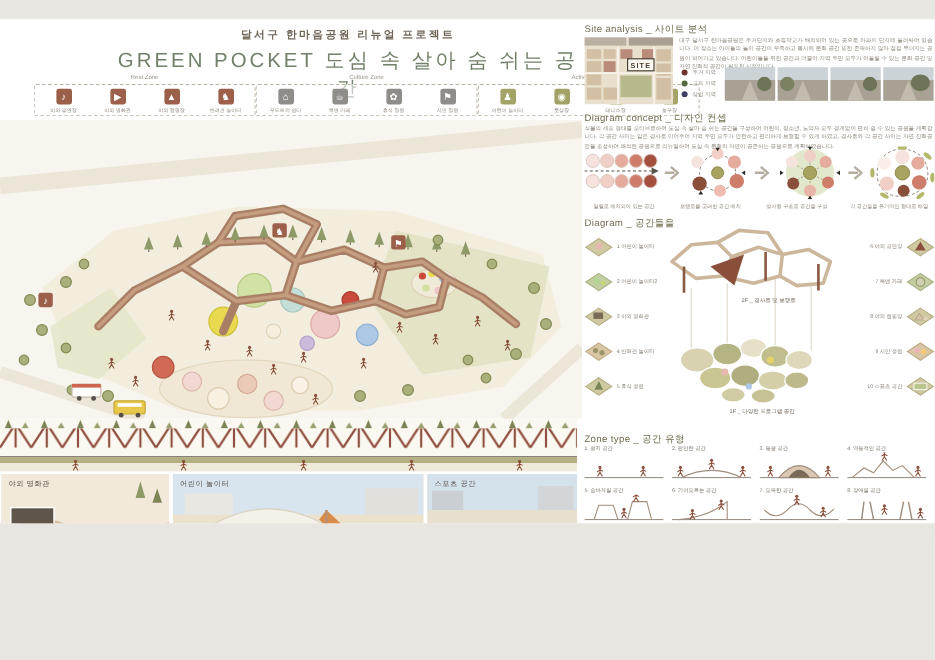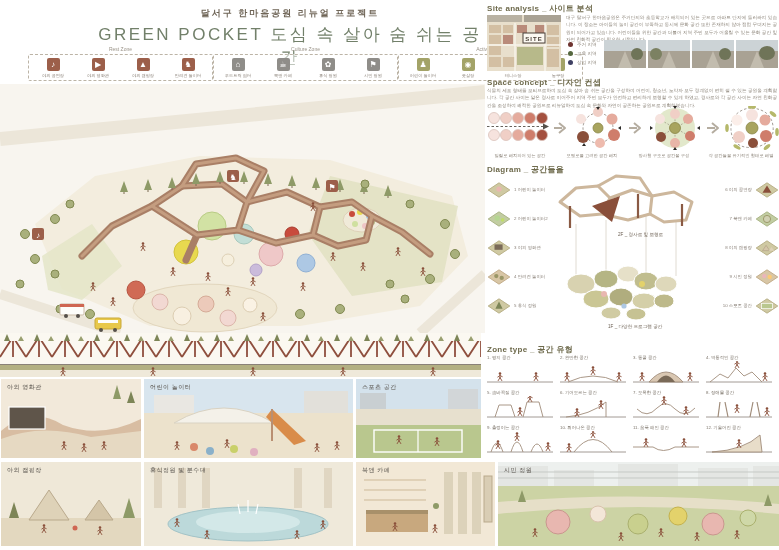--- a/index.html
+++ b/index.html
@@ -1,16 +1,16 @@
 <!DOCTYPE html>
 <html><head>
 <meta charset="utf-8">
 <style>
   html,body{margin:0;padding:0;background:#e8e6e1;font-family:"Liberation Sans","DejaVu Sans",sans-serif;}
-  .board{position:relative;width:779px;height:550px;background:#ffffff;margin:0 auto;overflow:hidden;}
+  .board{position:relative;width:779px;height:420px;background:#ffffff;margin:16px auto;overflow:hidden;}
 
   
   .title-block{position:absolute;left:90px;top:7px;width:400px;text-align:center;}
   .subtitle{font-size:9px;font-weight:bold;color:#6f6557;letter-spacing:2px;}
   .main-title{font-size:17px;color:#72806a;letter-spacing:2.5px;margin-top:3px;}
 
   
   .legend-row{position:absolute;left:28px;top:46px;width:452px;display:flex;justify-content:space-between;}
   .zone-group{text-align:center;}
   .zone-label{font-size:5px;color:#9a9388;margin-bottom:2px;}
@@ -32,21 +32,21 @@
   .render-caption{position:absolute;top:4px;left:6px;font-size:6px;color:#55504a;letter-spacing:.5px;}
   .r1{left:1px;top:379px;width:140px;height:79px;}
   .r2{left:144px;top:379px;width:209px;height:79px;}
   .r3{left:356px;top:379px;width:125px;height:79px;}
   .r4{left:1px;top:462px;width:140px;height:84px;}
   .r5{left:144px;top:462px;width:209px;height:84px;}
   .r6{left:356px;top:462px;width:139px;height:84px;}
   .rbig{left:498px;top:462px;width:281px;height:84px;}
 
   
-  .sec-header{position:absolute;font-size:8px;font-weight:bold;color:#6e6a4c;letter-spacing:.3px;text-align:right;}
+  .sec-header{position:absolute;font-size:8px;font-weight:normal;color:#6e6a4c;letter-spacing:.3px;text-align:right;}
   .para{position:absolute;font-size:4.6px;line-height:1.6;color:#8d857a;text-align:justify;}
   .map-svg{position:absolute;left:487px;top:15px;}
   .site-legend{position:absolute;left:568px;top:42px;}
   .sl-row{display:flex;align-items:center;gap:4px;margin-bottom:4px;}
   .sl-dot{width:5px;height:5px;border-radius:50%;}
   .sl-label{font-size:4.6px;color:#8d857a;white-space:nowrap;}
   .photos{position:absolute;left:604px;top:40px;display:flex;gap:2px;}
   .photo{width:42px;height:28px;position:relative;overflow:hidden;background:linear-gradient(#ccd3d6 0 38%,#a9a294 38% 100%);}
   .photo::before{content:"";position:absolute;left:14px;bottom:0;border-left:7px solid transparent;border-right:7px solid transparent;border-bottom:17px solid #c2bcae;}
   .photo::after{content:"";position:absolute;width:12px;height:12px;border-radius:50%;background:#6f7458;top:8px;right:3px;}
@@ -519,21 +519,21 @@
       </div>
   </div>
 
   <div class="photos">
     <div class="photo"></div>
     <div class="photo"></div>
     <div class="photo"></div>
     <div class="photo"></div>
   </div>
 
-  <div class="sec-header" style="left:487px;top:77px;">Space concept _ 디자인 컨셉</div>
+  <div class="sec-header" style="left:487px;top:77px;">Diagram concept _ 디자인 컨셉</div>
   <div class="para" style="left:487px;top:87px;width:290px;">식물의 세포 형태를 모티브로하여 도심 속 살아 숨 쉬는 공간을 구성하여 어린이, 청소년, 노약자 모두 경계없이 편히 쉴 수 있는 공원을 계획합니다. 각 공간 사이는 얕은 경사로 이어주어 지역 주민 모두가 안전하고 편리하게 보행할 수 있게 하였고, 경사로와 각 공간 사이는 자연 친화공간을 조성하여 쾌적한 공원으로 리뉴얼하여 도심 속 문화와 자연이 공존하는 공원으로 계획하였습니다.</div>
 
   <div class="steps-row">
     <svg width="62" height="40" viewBox="0 0 62 40">
       <g stroke-width="0.8" stroke="#d9c2ba">
         <circle cx="7" cy="10" r="5.5" fill="#f6e3de"></circle>
           <circle cx="19" cy="10" r="5.5" fill="#f0cfc6"></circle>
           <circle cx="31" cy="10" r="5.5" fill="#e5ab9d"></circle>
           <circle cx="43" cy="10" r="5.5" fill="#cf7d6b"></circle>
           <circle cx="55" cy="10" r="5.5" fill="#a4503f"></circle>

